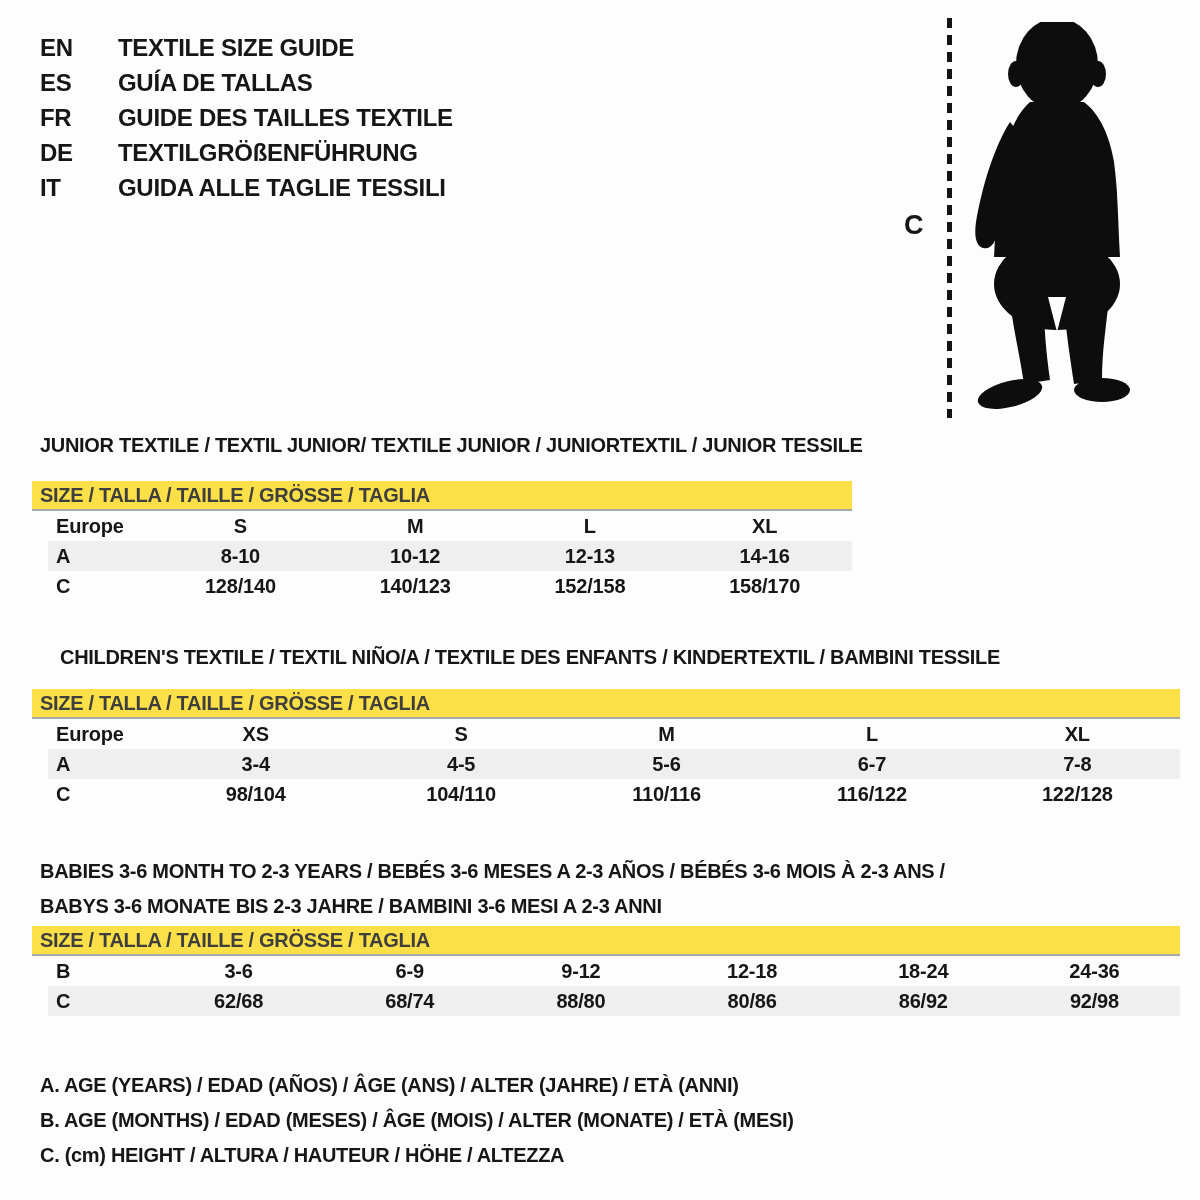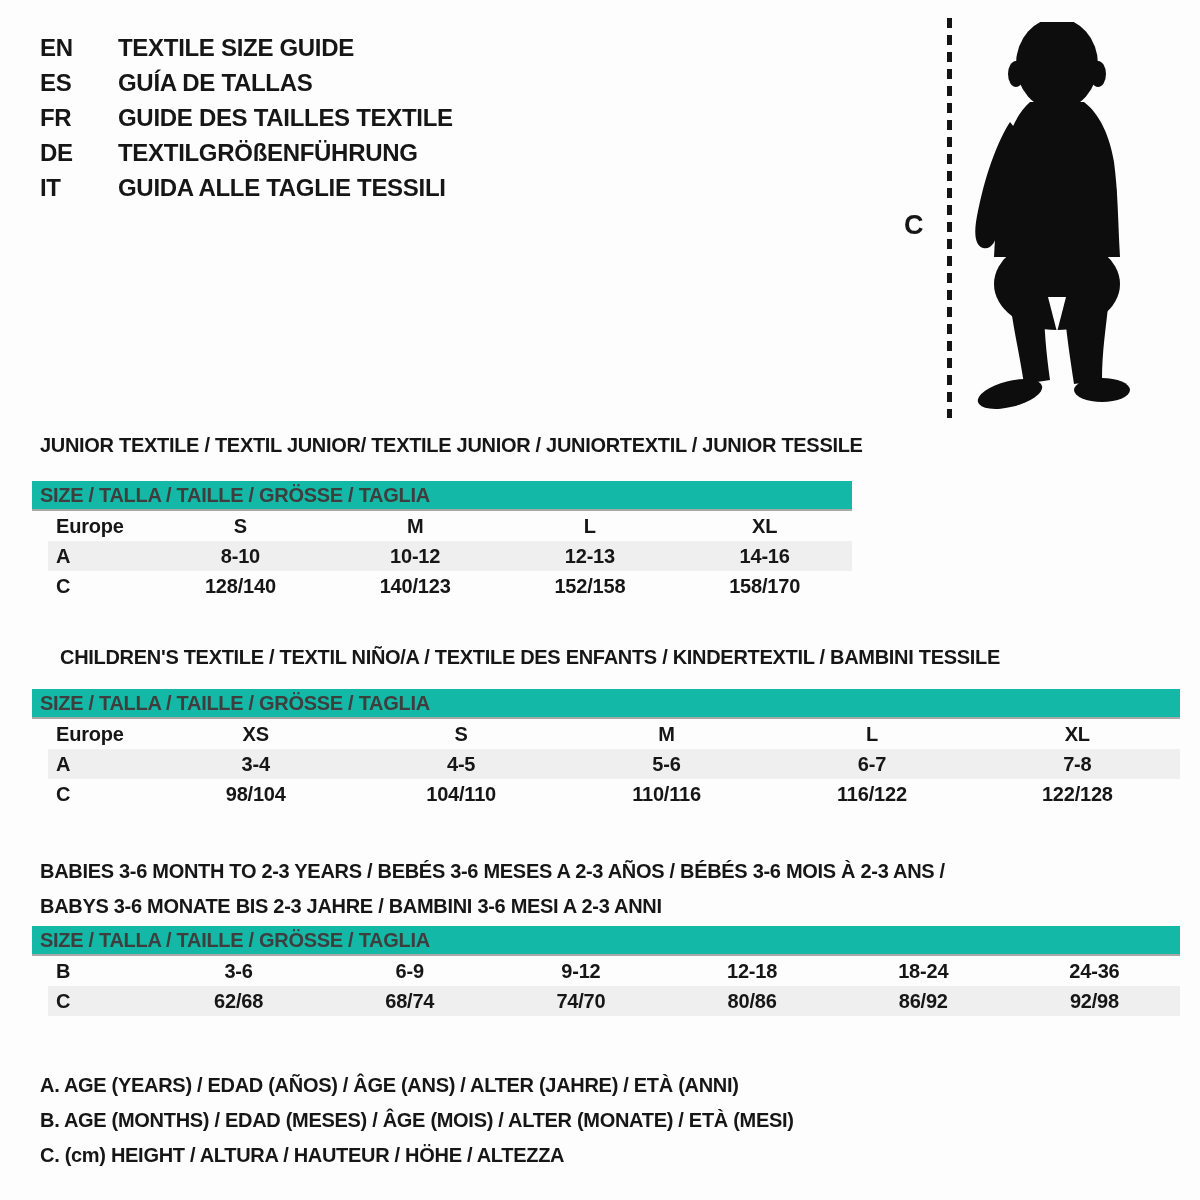--- a/index.html
+++ b/index.html
@@ -33,21 +33,21 @@
   .title-children { top:645px;margin-left:20px; }
   .title-babies   { top:853px;text-align:right; }
   .title-babies .line { height:35px; display:flex; align-items:center; }
 
   
   .size-table { position:absolute; left:32px; }
   .t-junior { top:481px; width:820px; }
   .t-children { top:689px; width:1148px; }
   .t-babies { top:926px; width:1148px; }
   .tbar {
-    height:30px; box-sizing:border-box; background:#14b8a6;
+    height:30px; box-sizing:border-box; background:#fde047;
     border-bottom:2px solid #a8a8a8;
     color:#3e3e3e; font-size:20px; font-weight:bold; letter-spacing:-0.3px;
     display:flex; align-items:center; padding-left:8px;
   }
   .trow { display:flex; height:30px; align-items:center; font-size:20px; font-weight:bold; letter-spacing:-0.2px;margin-left:16px; }
   .trow.shaded { background:#efefef; }
   .tlabel { width:105px; padding-left:8px; box-sizing:border-box; }
   .tcell { flex:1; text-align:center; }
 
   
@@ -168,21 +168,21 @@
         <div class="tcell">6-9</div>
         <div class="tcell">9-12</div>
         <div class="tcell">12-18</div>
         <div class="tcell">18-24</div>
         <div class="tcell">24-36</div>
       </div>
       <div class="trow shaded">
         <div class="tlabel">C</div>
         <div class="tcell">62/68</div>
         <div class="tcell">68/74</div>
-        <div class="tcell">74/70</div>
+        <div class="tcell">88/80</div>
         <div class="tcell">80/86</div>
         <div class="tcell">86/92</div>
         <div class="tcell">92/98</div>
       </div>
     </div>
 
   <div class="legend">
       <div class="legend-line">A. AGE (YEARS) / EDAD (AÑOS) / ÂGE (ANS) / ALTER (JAHRE) / ETÀ (ANNI)</div>
       <div class="legend-line">B. AGE (MONTHS) / EDAD (MESES) / ÂGE (MOIS) / ALTER (MONATE) / ETÀ (MESI)</div>
       <div class="legend-line">C. (cm) HEIGHT / ALTURA / HAUTEUR / HÖHE / ALTEZZA</div>

